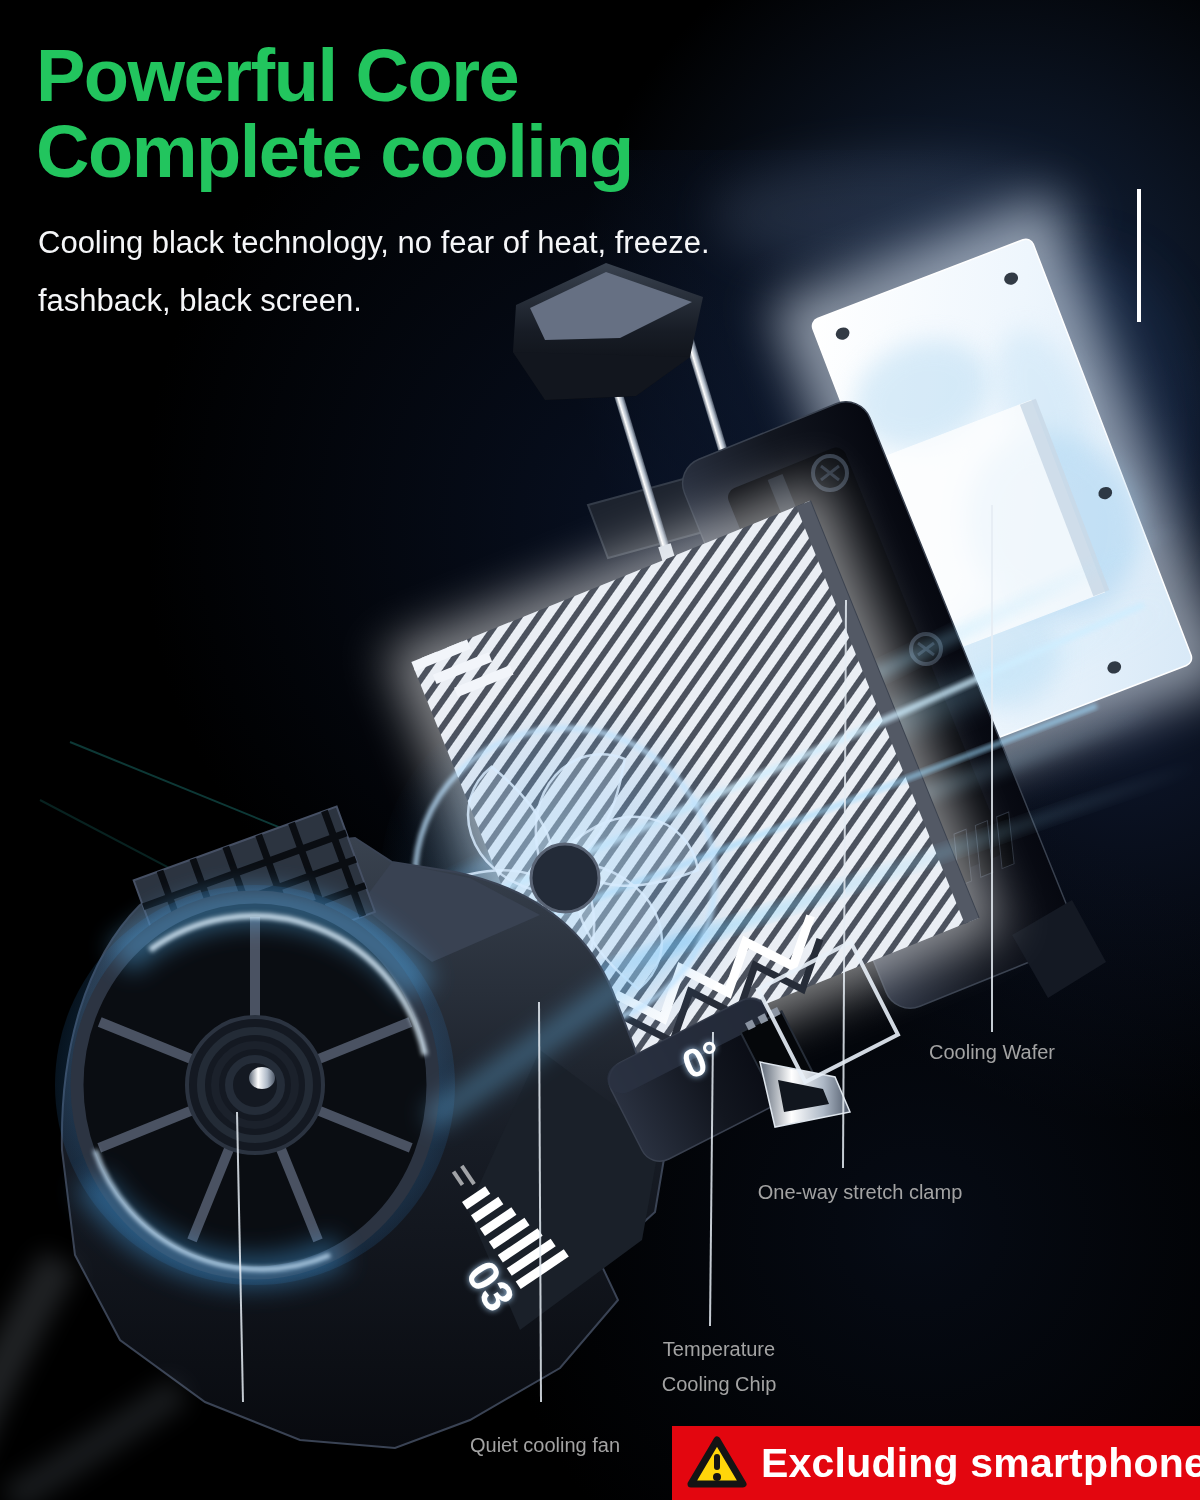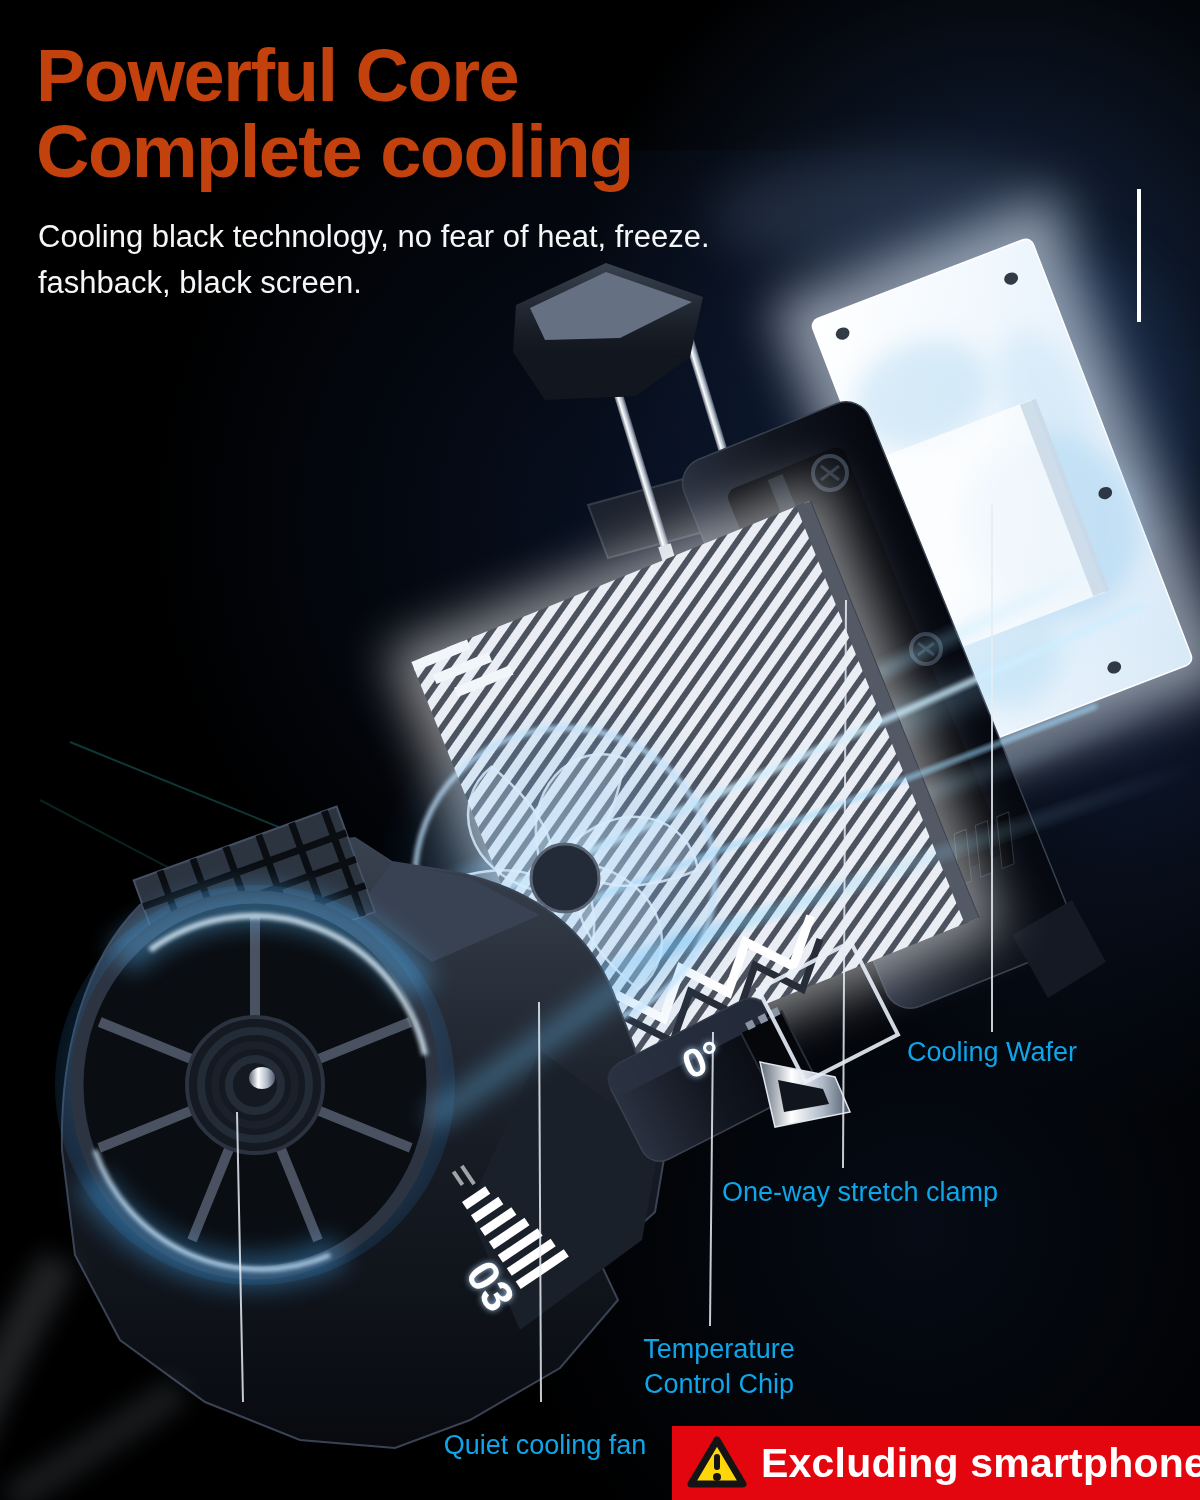--- a/index.html
+++ b/index.html
@@ -2,24 +2,24 @@
 <html><head>
 <meta charset="utf-8">
 <style>
   html,body{margin:0;padding:0;background:#000;}
   .stage{position:relative;width:1200px;height:1500px;background:#000;overflow:hidden;
          font-family:"Liberation Sans",sans-serif;}
   .stage svg.art{position:absolute;left:0;top:0;}
   .txt{position:absolute;color:#fff;z-index:5;}
   .prewrap{white-space:pre-line;}
   .page-title{left:36px;top:38px;font-size:74px;line-height:76px;font-weight:700;
-              letter-spacing:-1.5px;color:#c2410c;margin:0;}
-  .page-subtitle{left:38px;top:214px;font-size:31px;line-height:46px;font-weight:400;
+              letter-spacing:-1.5px;color:#22c55e;margin:0;}
+  .page-subtitle{left:38px;top:214px;font-size:31px;line-height:58px;font-weight:400;
                  color:#f5f6f8;margin:0;}
-  .callout-label{font-size:27px;line-height:35px;font-weight:400;color:#0ea5e9;
+  .callout-label{font-size:20px;line-height:35px;font-weight:400;color:#a3a3a3;
                  text-align:center;transform:translateX(-50%);}
   .device-text{font-weight:700;color:#fff;text-shadow:0 0 6px rgba(180,220,255,.9);}
   .fan-level{left:498px;top:1252px;font-size:44px;transform:rotate(57deg);transform-origin:left top;}
   .chip-display{left:676px;top:1046px;font-size:40px;transform:rotate(-22deg);transform-origin:left top;}
   .banner{position:absolute;left:672px;top:1426px;width:528px;height:74px;background:#e3060f;
           display:flex;align-items:center;z-index:6;}
   .banner .tri{margin-left:14px;flex:0 0 auto;display:block;}
   .banner .banner-text{color:#ffffff;font-size:41px;font-weight:700;margin-left:13px;
                        letter-spacing:0.2px;white-space:nowrap;}
 </style>
@@ -300,21 +300,21 @@
 </svg>
 
   <h1 class="txt page-title prewrap">Powerful Core
 Complete cooling</h1>
   <p class="txt page-subtitle prewrap">Cooling black technology, no fear of heat, freeze.
 fashback, black screen.</p>
 
   <div class="txt callout-label" style="left:992px;top:1035px;">Cooling Wafer</div>
   <div class="txt callout-label" style="left:860px;top:1175px;">One-way stretch clamp</div>
   <div class="txt callout-label prewrap" style="left:719px;top:1332px;">Temperature
-Control Chip</div>
+Cooling Chip</div>
   <div class="txt callout-label" style="left:545px;top:1428px;">Quiet cooling fan</div>
 
   <div class="txt device-text fan-level">03</div>
   <div class="txt device-text chip-display">0°</div>
 
   <div class="banner">
     <svg class="tri" width="62" height="56" viewBox="0 0 62 56">
       <path d="M31 5 L57 49 L5 49 Z" fill="#ffd60a" stroke="#141414" stroke-width="7" stroke-linejoin="round"></path>
       <rect x="28" y="19" width="6" height="16" rx="3" fill="#141414"></rect>
       <circle cx="31" cy="42" r="4" fill="#141414"></circle>

